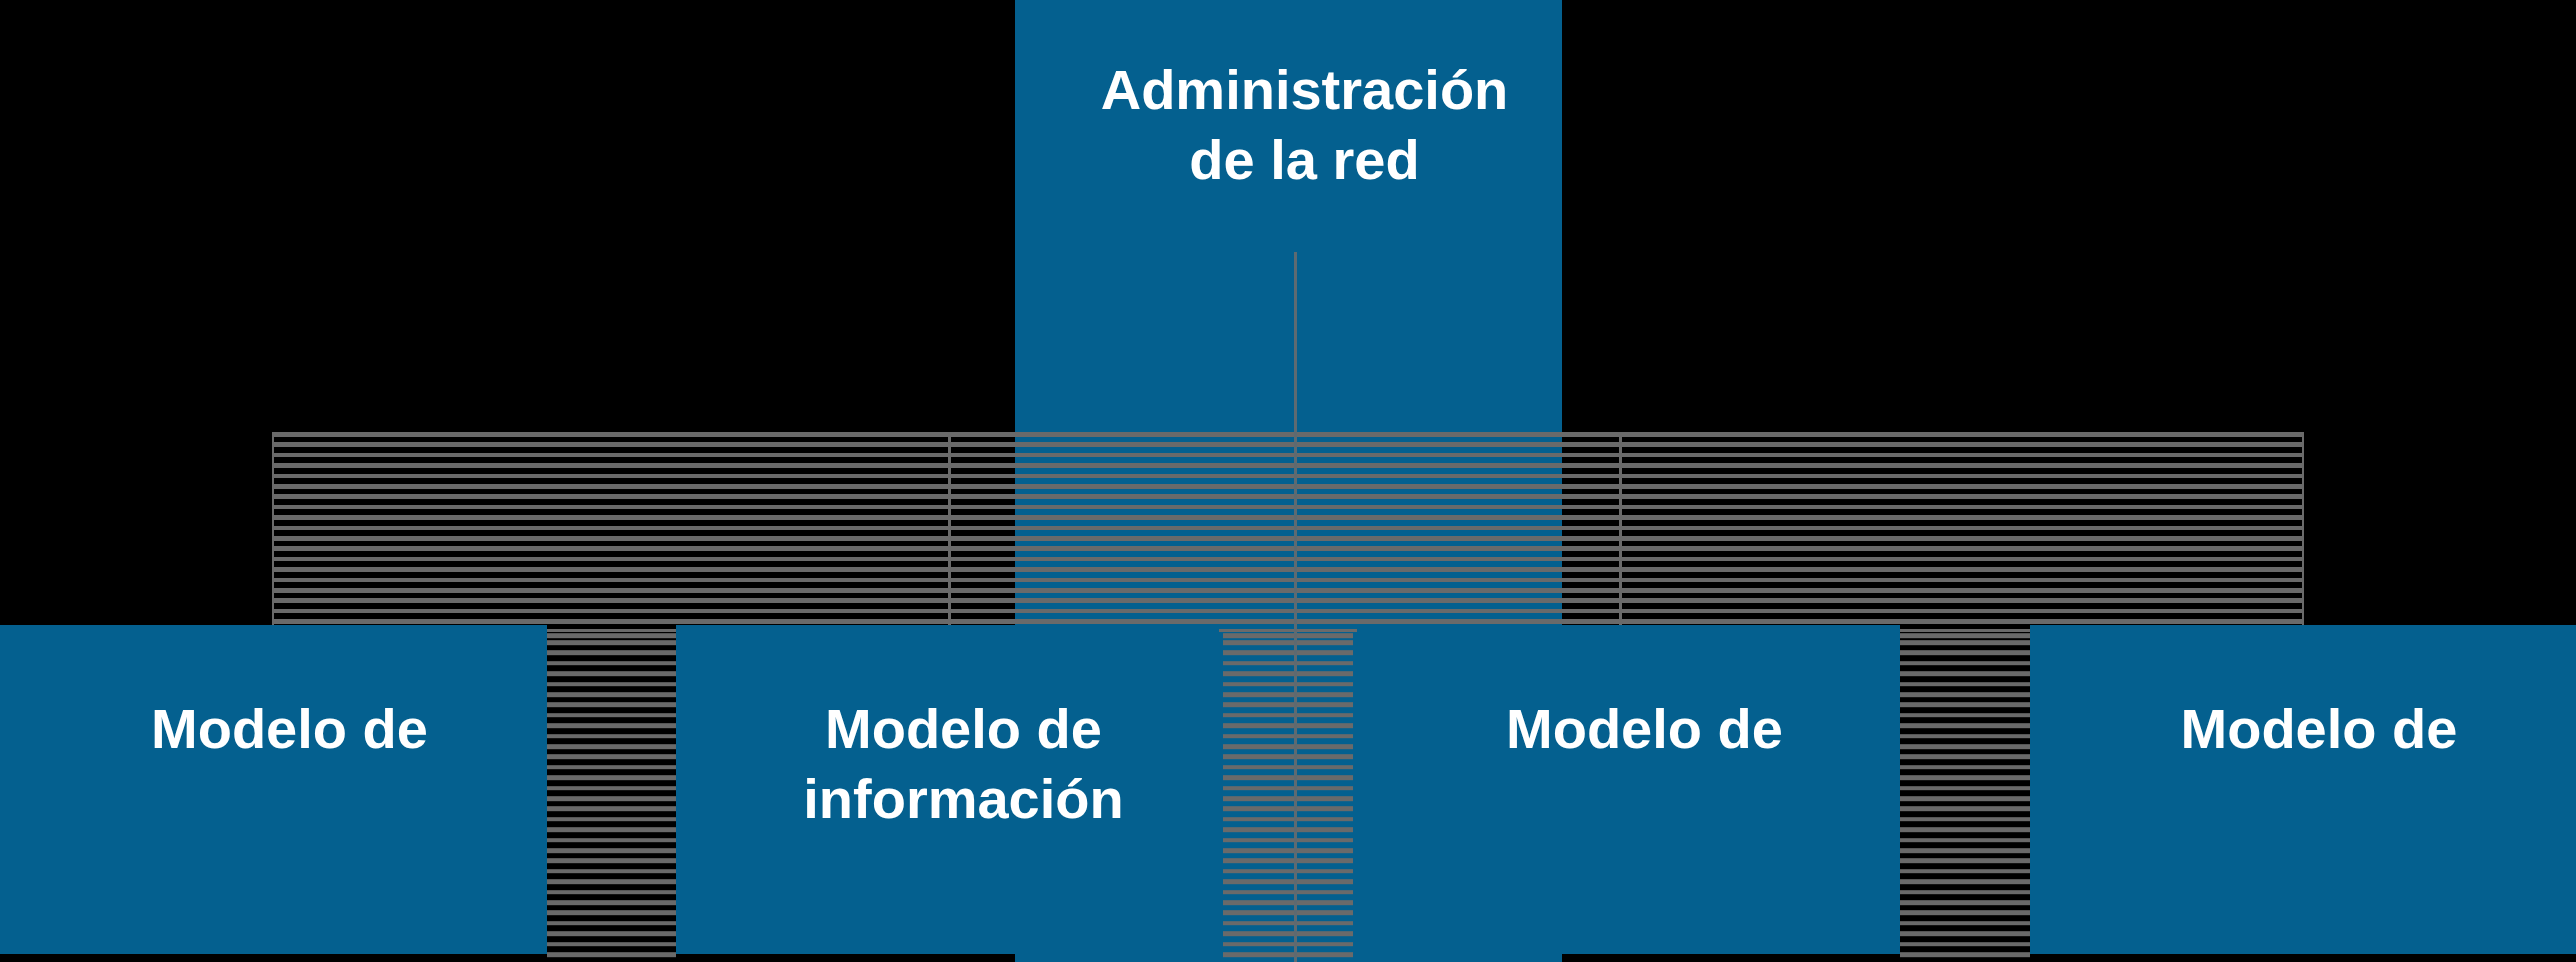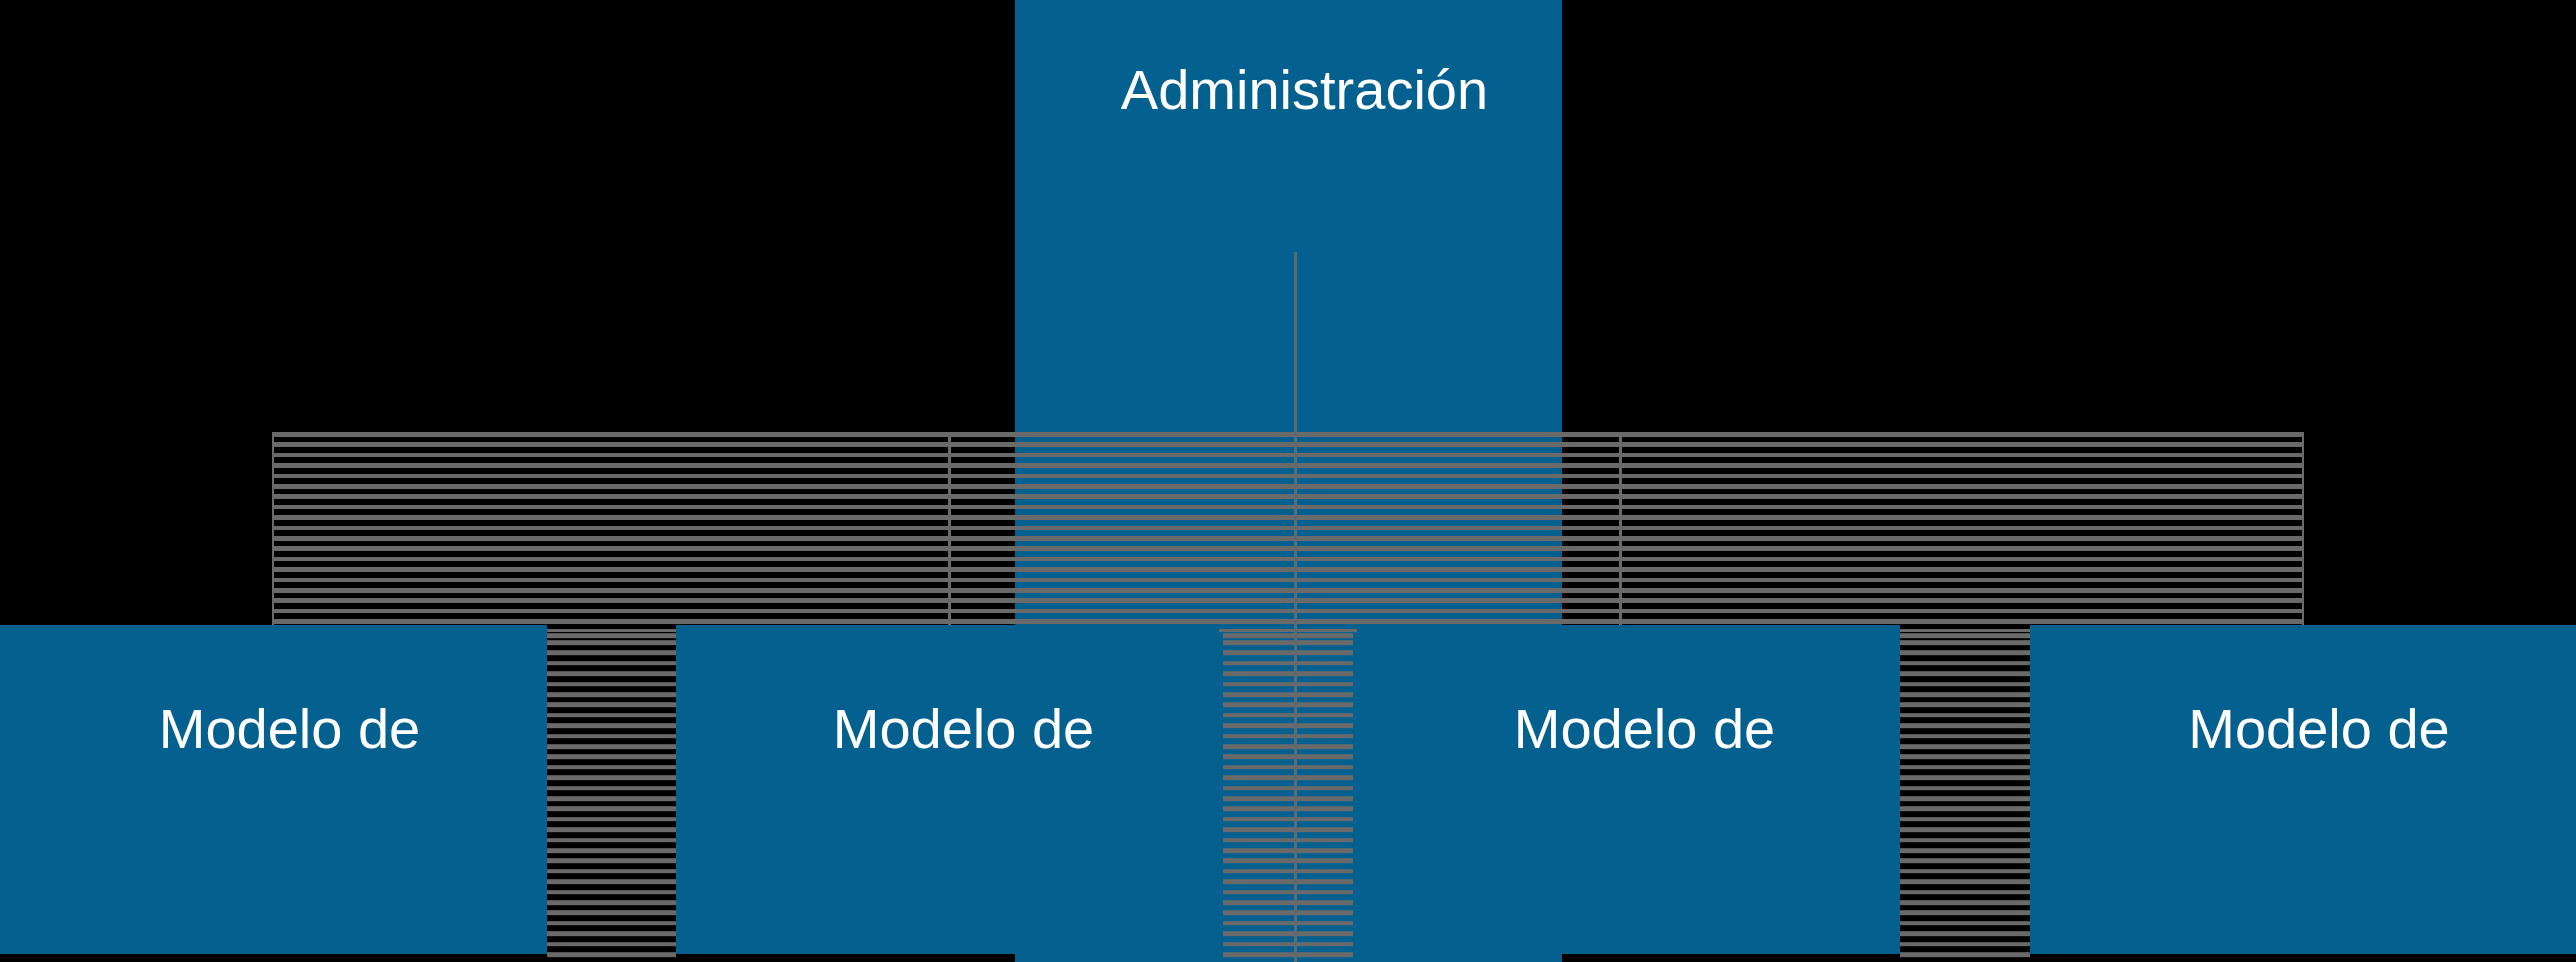--- a/index.html
+++ b/index.html
@@ -86,35 +86,36 @@
     padding-top: 69px;
   }
   .box.b1 { left: 0;      width: 547px; }
   .box.b2 { left: 676px; width: 543px; }
   .box.b3 { left: 1357px; width: 543px; }
   .box.b4 { left: 2030px; width: 546px; }
   
   .node-label {
     font-size: 56px;
     line-height: 70px;
-    font-weight: 400;
+    font-weight: 700;
     color: var(--text_white);
     letter-spacing: 0px;
     margin-left: 32px;
   }
   .node-label .line { display: block; }
 </style>
 </head>
 <body>
 
 <div class="canvas">
 
   <div class="top-column">
     <div class="node-label">
       <span class="line">Administración</span>
+      <span class="line">de la red</span>
     </div>
   </div>
 
   <div class="band stripes">
     <div class="band-divider d1"></div>
     <div class="band-divider d2"></div>
   </div>
 
   <div class="stripe-col stripes gap-left"></div>
   <div class="stripe-col stripes gap-center"></div>
@@ -124,20 +125,21 @@
 
   <div class="box b1">
     <div class="node-label">
       <span class="line">Modelo de</span>
     </div>
   </div>
 
   <div class="box b2">
     <div class="node-label">
       <span class="line">Modelo de</span>
+      <span class="line">información</span>
     </div>
   </div>
 
   <div class="box b3">
     <div class="node-label">
       <span class="line">Modelo de</span>
     </div>
   </div>
 
   <div class="box b4">

